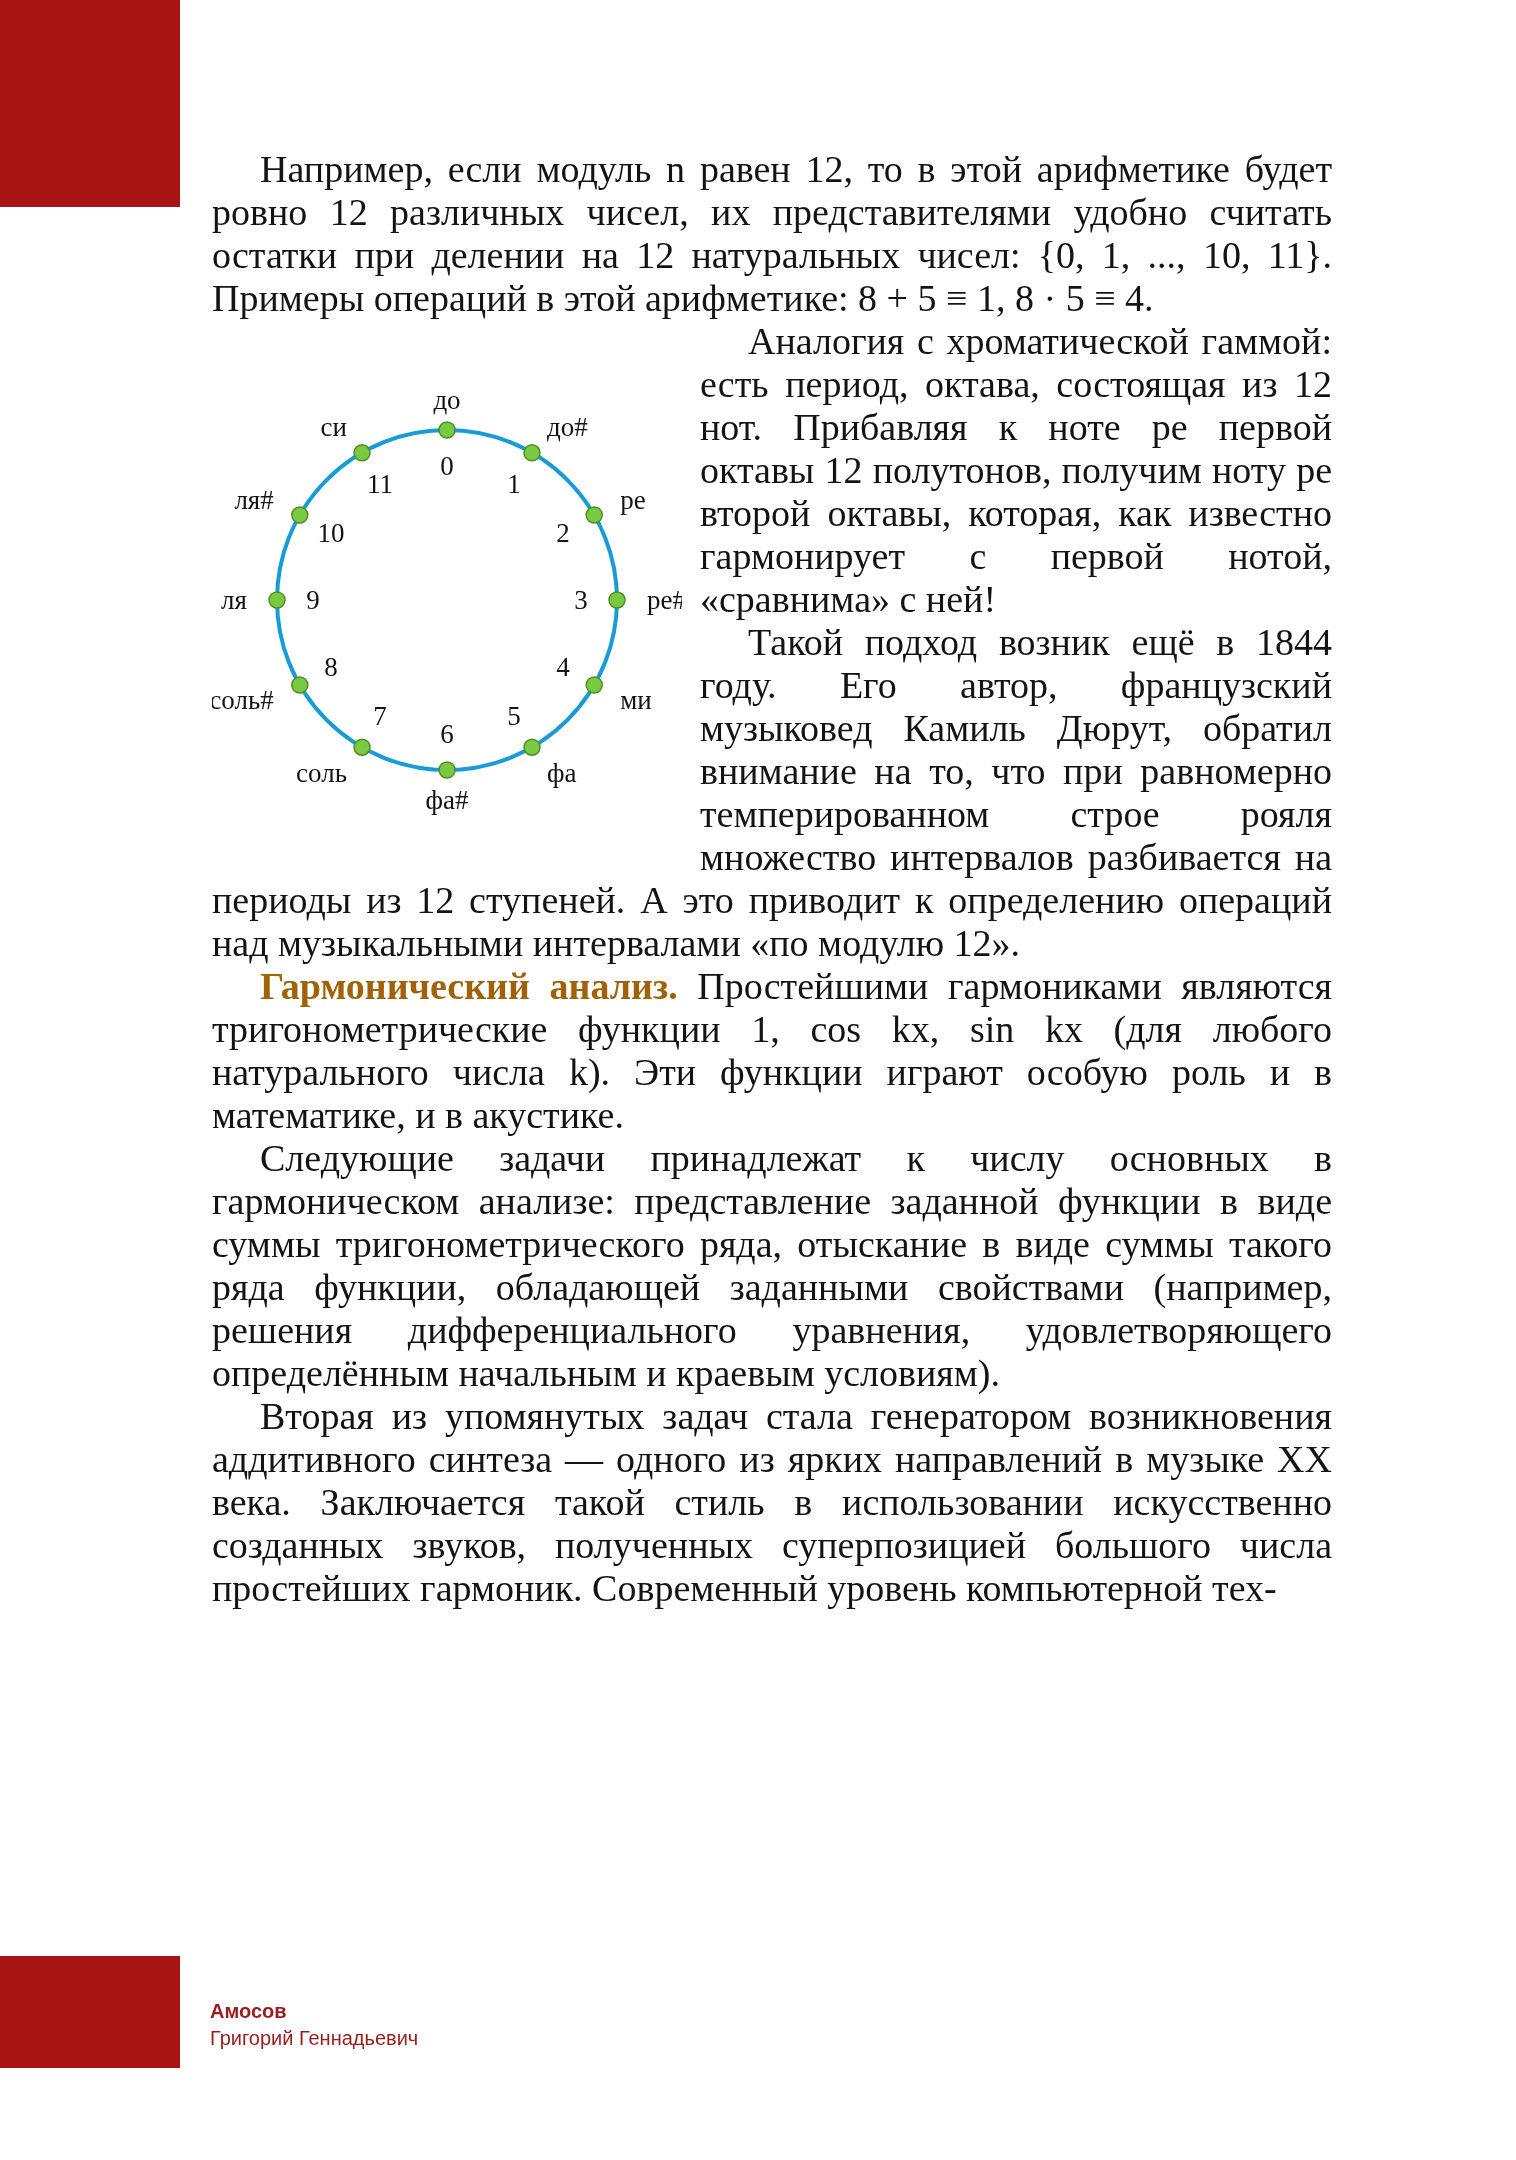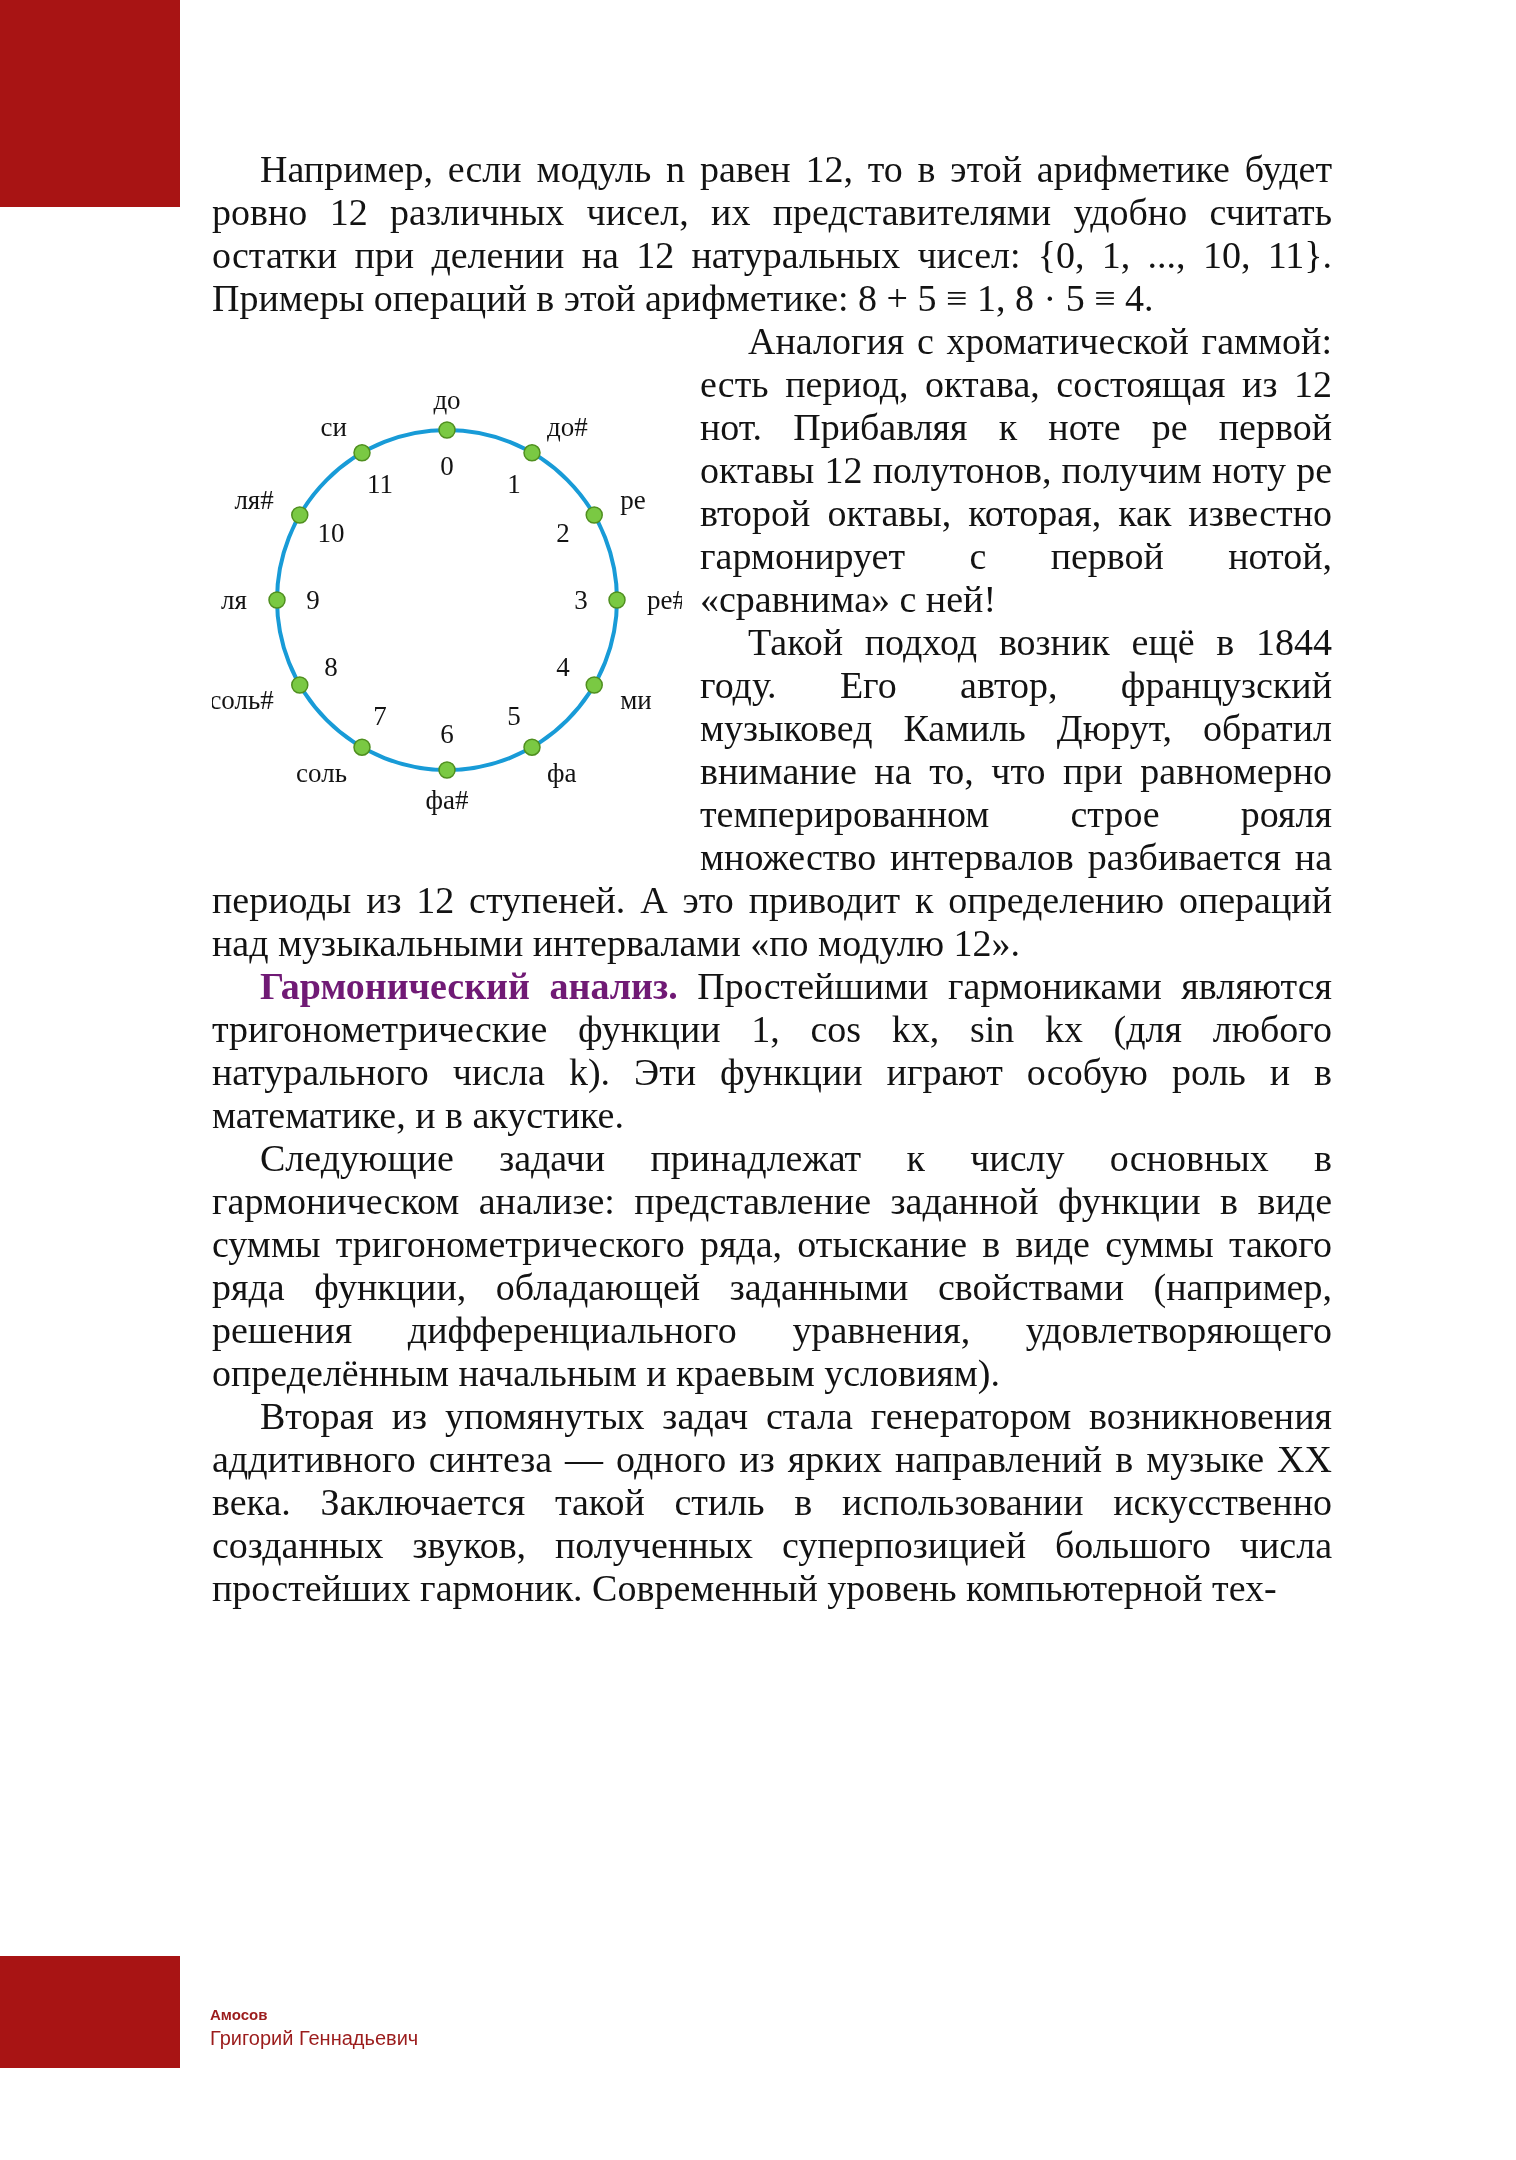--- a/index.html
+++ b/index.html
@@ -64,21 +64,21 @@
   }
   .footer-author {
     position: absolute;
     left: 210px;
     bottom: 108px;
     font-family: "Liberation Sans", sans-serif;
     color: #9b1c1c;
     line-height: 1.35;
   }
   .footer-author .fa-last {
-    font-size: 15px;
+    font-size: 20px;
     font-weight: bold;
     display: block;
   }
   .footer-author .fa-first {
     font-size: 20px;
     font-weight: normal;
     display: block;
   }
 
   
@@ -91,21 +91,21 @@
   p.body-text {
     margin: 0 0 0 0;
     font-size: 38px;
     line-height: 43px;
     text-align: justify;
     color: #131313;
     text-indent: 48px;
     hyphens: manual;
   }
   .term {
-    color: #701a75;
+    color: #a16207;
     font-weight: bold;
   }
   
   .figure {
     float: left;
     width: 470px;
     height: 520px;
     margin: 10px 18px 6px 0px;
     position: relative;
   }

